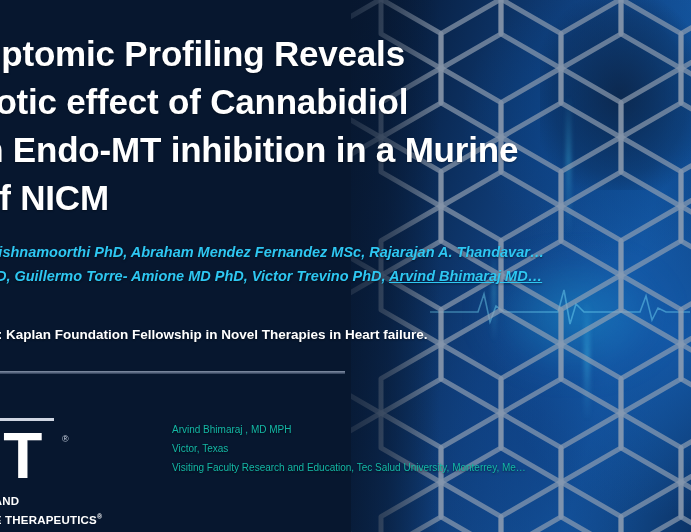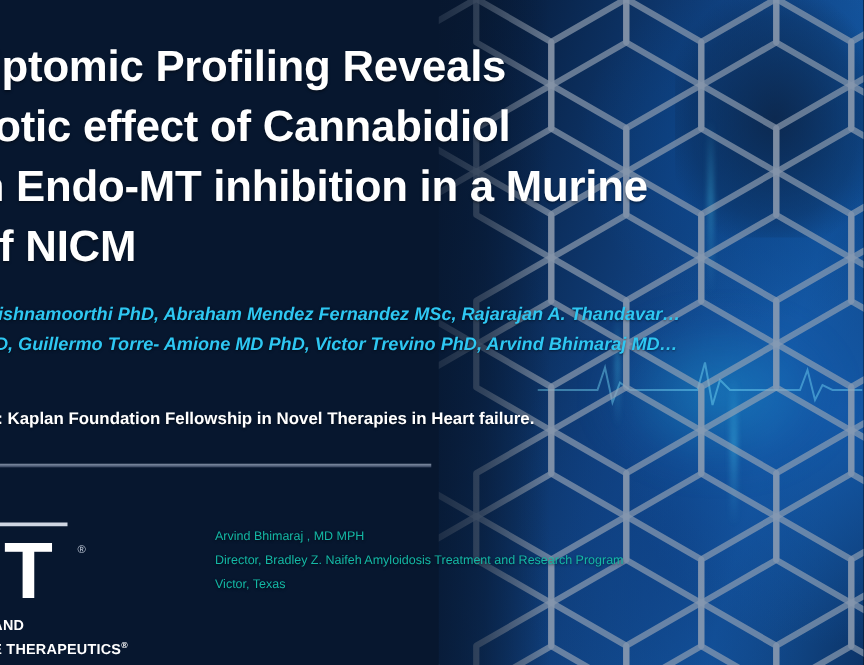--- a/index.html
+++ b/index.html
@@ -93,21 +93,21 @@
     top: 240px;
     width: 800px;
     color: #2ec7f2;
     font-size: 14.5px;
     font-weight: 700;
     font-style: italic;
     line-height: 24px;
     text-shadow: 0 1px 2px rgba(0,0,0,0.5);
   }
   .authors .aline { display: block; white-space: nowrap; }
-  .authors .underline-name { }
+  .authors .underline-name { text-decoration: underline; }
 
   .ack {
     position: absolute;
     left: -48px;
     top: 327px;
     color: #ffffff;
     font-size: 13.5px;
     font-weight: 700;
     white-space: nowrap;
     text-shadow: 0 1px 2px rgba(0,0,0,0.45);
@@ -258,17 +258,17 @@
     <div class="logo-letters">HT</div>
     <div class="logo-reg">®</div>
     <div class="logo-sub">
       <div>…LOGY AND</div>
       <div><span>…AILURE THERAPEUTICS</span><span style="font-size:7px;vertical-align:super">®</span></div>
     </div>
   </div>
 
   <div class="presenter">
     <span class="pline">Arvind Bhimaraj , MD MPH</span>
-    <span class="pline">Director, Bradley Z. Naifeh Amyloidosis Treatment and Research Program</span>
     <span class="pline">Victor, Texas</span>
+    <span class="pline">Visiting Faculty Research and Education, Tec Salud University, Monterrey, Me…</span>
   </div>
 
 </div>
 
 </body></html>

